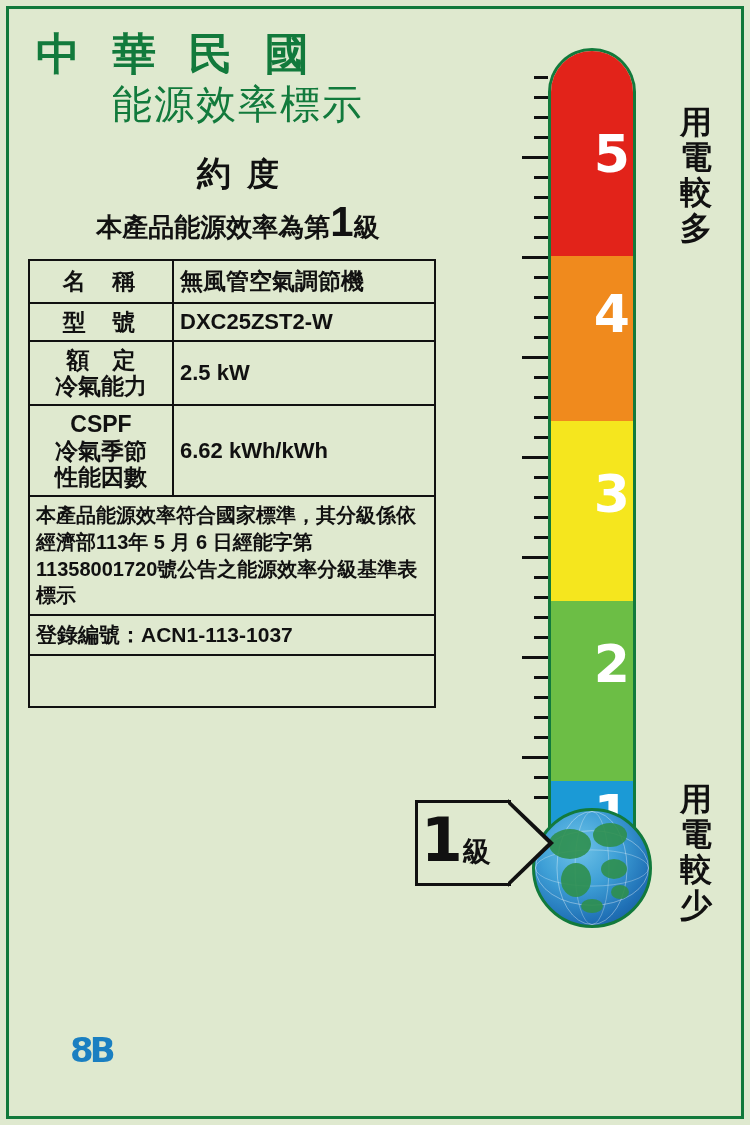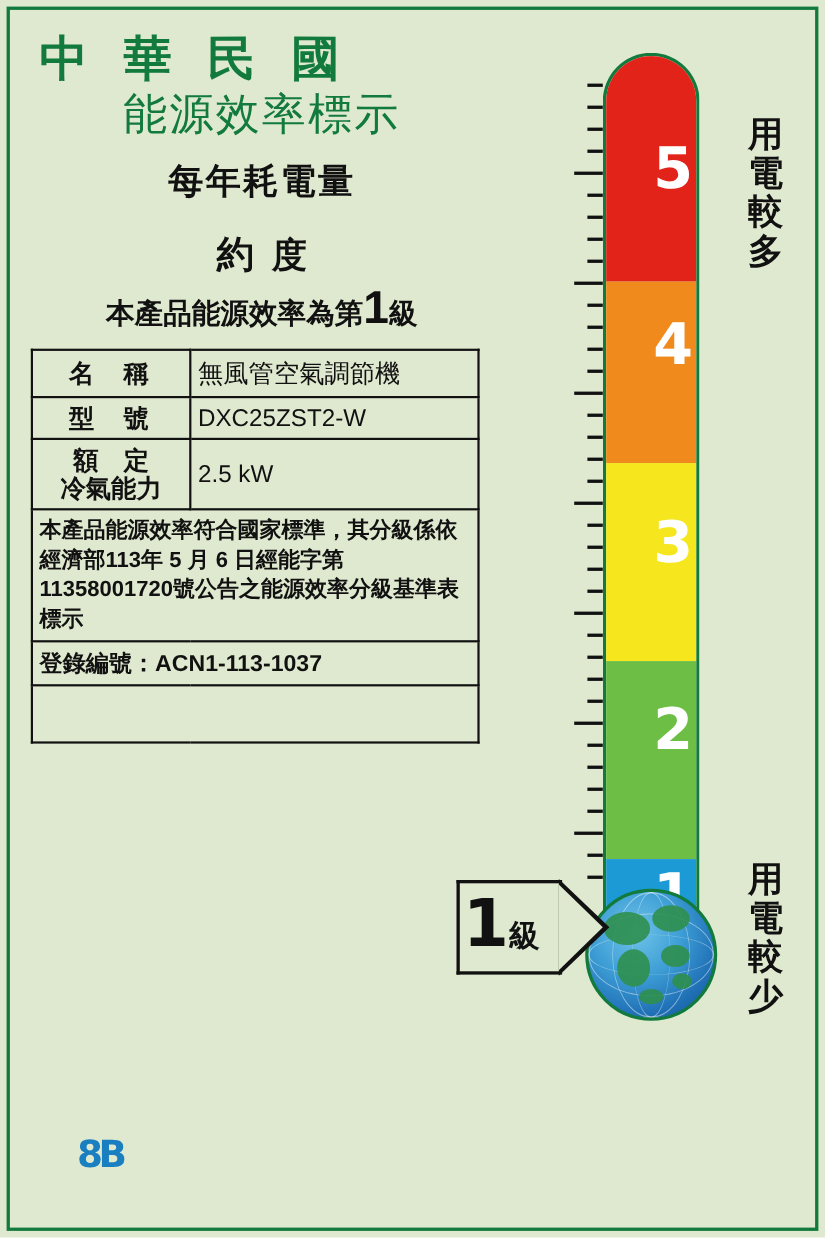--- a/index.html
+++ b/index.html
@@ -120,21 +120,21 @@
     font-weight: bold;
     text-align: center;
     line-height: 1.14;
   }
   td.key.spread {
     letter-spacing: 10px;
     padding-left: 12px;
   }
   td.val {
     font-size: 22px;
-    font-weight: normal;
+    font-weight: bold;
     padding-left: 12px;
     margin-top: 30px;
   }
   td.val.cjk {
     font-size: 23px;
   }
   .note {
     font-size: 20px;
     font-weight: bold;
     line-height: 1.34;
@@ -321,21 +321,20 @@
 </style>
 </head>
 <body>
 
 <div id="label">
   <div class="outer-border"></div>
 
   <div class="left">
     <div class="title1">中 華 民 國</div>
     <div class="title2">能源效率標示</div>
-    <div class="title3">每年耗電量</div>
 
     <div class="kwh-row">
       <span class="approx">約</span>
       <span class="unit">度</span>
     </div>
 
     <div class="grade-line">
       <span class="txt">本產品能源效率為第</span>
       <span class="big">1</span>
       <span class="txt">級</span>
@@ -350,20 +349,28 @@
       <tr>
         <td class="key spread">型 號</td>
         <td class="val">DXC25ZST2-W</td>
       </tr>
       <tr>
         <td class="key">
           <div>額　定</div>
           <div>冷氣能力</div>
         </td>
         <td class="val">2.5   kW</td>
+      </tr>
+      <tr>
+        <td class="key">
+          <div>CSPF</div>
+          <div>冷氣季節</div>
+          <div>性能因數</div>
+        </td>
+        <td class="val">6.62   kWh/kWh</td>
       </tr>
       <tr>
         <td class="note" colspan="2">本產品能源效率符合國家標準，其分級係依經濟部113年 5 月 6 日經能字第11358001720號公告之能源效率分級基準表標示</td>
       </tr>
       <tr>
         <td class="reg" colspan="2">
           <span>登錄編號：</span><span>ACN1-113-1037</span>
         </td>
       </tr>
       <tr class="blank-row">

